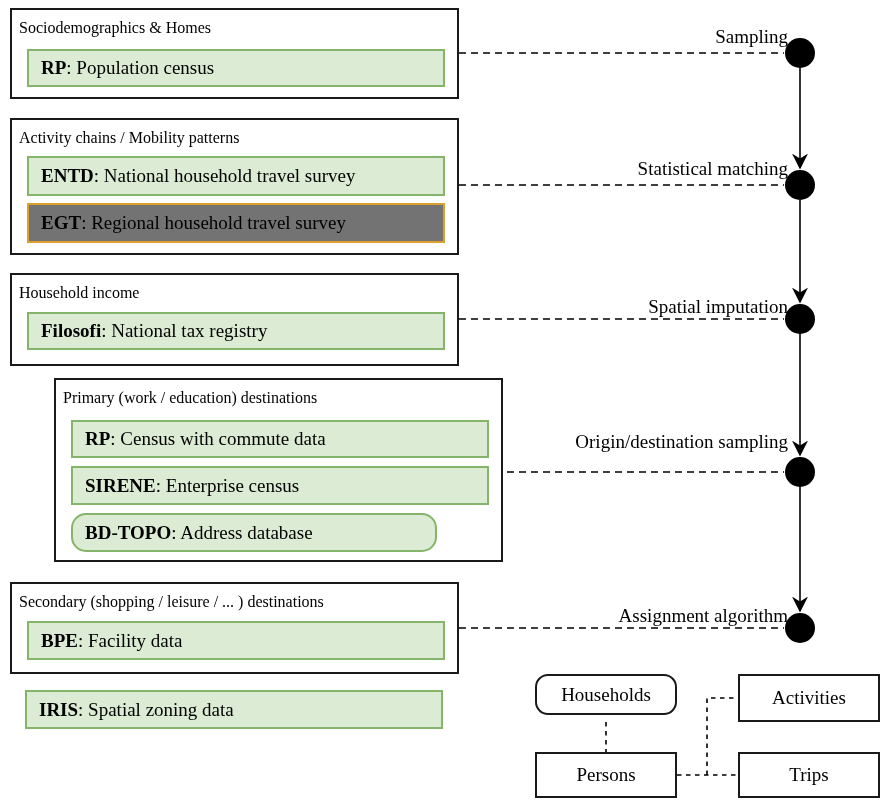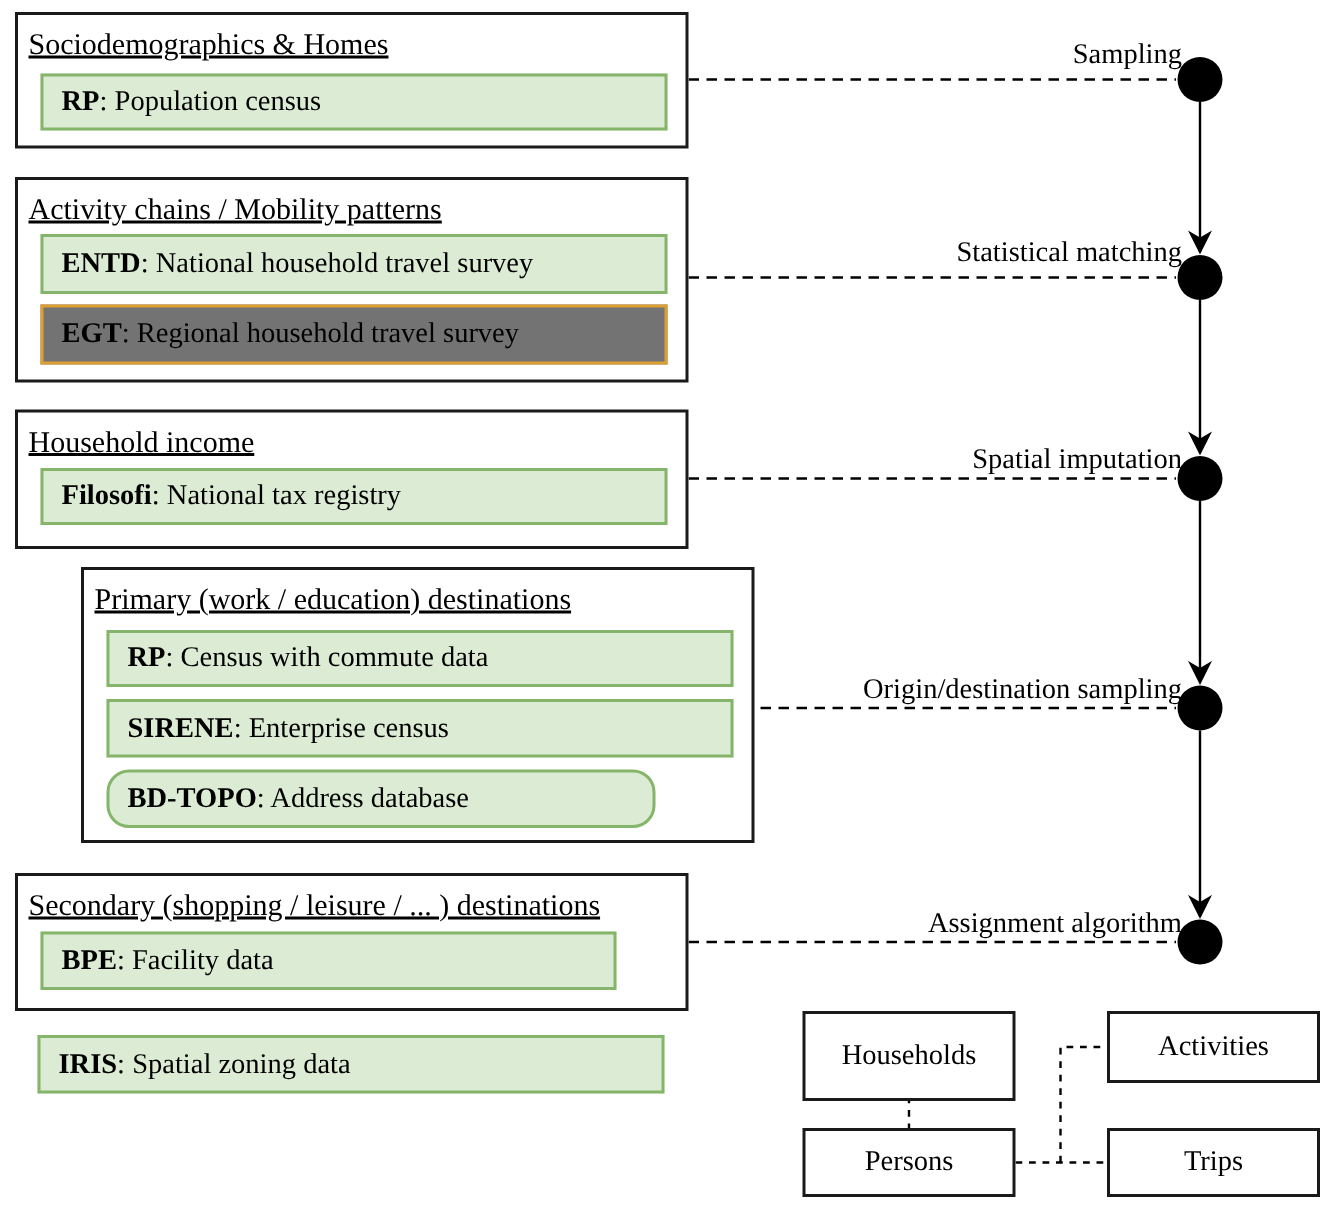--- a/index.html
+++ b/index.html
@@ -11,23 +11,22 @@
     font-family: "Liberation Serif", "DejaVu Serif", serif;
     color: #000000;
     overflow: hidden;
   }
   .abs { position: absolute; box-sizing: border-box; }
   .group-box {
     border: 2px solid #1a1a1a;
     background: #ffffff;
   }
   .group-title {
-    font-size: 20px;
+    font-size: 16px;
     white-space: nowrap;
-    text-decoration: underline;
   }
   .item-box {
     display: flex;
     align-items: center;
     padding-left: 12px;
     font-size: 19px;
     white-space: nowrap;
   }
   .item-green { background: #dcebd3; border: 2px solid #85b56b; }
   .item-orange { background: #737373; border: 2px solid #dda030; }
@@ -121,35 +120,35 @@
         <span>: Enterprise census</span>
     </div>
     <div class="abs item-box item-green" style="left:15px; top:133px; width:366px; height:39px;border-radius:15px;">
       <span class="item-code">BD-TOPO</span>
         <span>: Address database</span>
     </div>
   </div>
 
   <div class="abs group-box" style="left:10px; top:582px; width:449px; height:92px;">
     <div class="abs group-title" style="left:7px; top:9px;">Secondary (shopping / leisure / ... ) destinations</div>
-    <div class="abs item-box item-green" style="left:15px; top:37px; width:384px; height:39px;">
+    <div class="abs item-box item-green" style="left:15px; top:37px; width:418px; height:39px;">
       <span class="item-code">BPE</span>
         <span>: Facility data</span>
     </div>
   </div>
 
   <div class="abs item-box item-green" style="left:25px; top:690px; width:418px; height:39px;">
     <span class="item-code">IRIS</span>
       <span>: Spatial zoning data</span>
   </div>
 
   <div class="abs step-label" style="left:468px; top:26px;">Sampling</div>
   <div class="abs step-label" style="left:468px; top:158px;">Statistical matching</div>
   <div class="abs step-label" style="left:468px; top:296px;">Spatial imputation</div>
-  <div class="abs step-label" style="left:468px; top:449px;">Origin/destination sampling</div>
+  <div class="abs step-label" style="left:468px; top:431px;">Origin/destination sampling</div>
   <div class="abs step-label" style="left:468px; top:605px;">Assignment algorithm</div>
 
-  <div class="abs entity-box" style="left:535px; top:674px; width:142px; height:60px;">Households</div>
+  <div class="abs entity-box" style="left:535px; top:674px; width:142px; height:41px;border-radius:13px;">Households</div>
   <div class="abs entity-box" style="left:738px; top:674px; width:142px; height:48px;">Activities</div>
   <div class="abs entity-box" style="left:535px; top:752px; width:142px; height:46px;">Persons</div>
   <div class="abs entity-box" style="left:738px; top:752px; width:142px; height:46px;">Trips</div>
 
 </div>
 
 </body></html>

